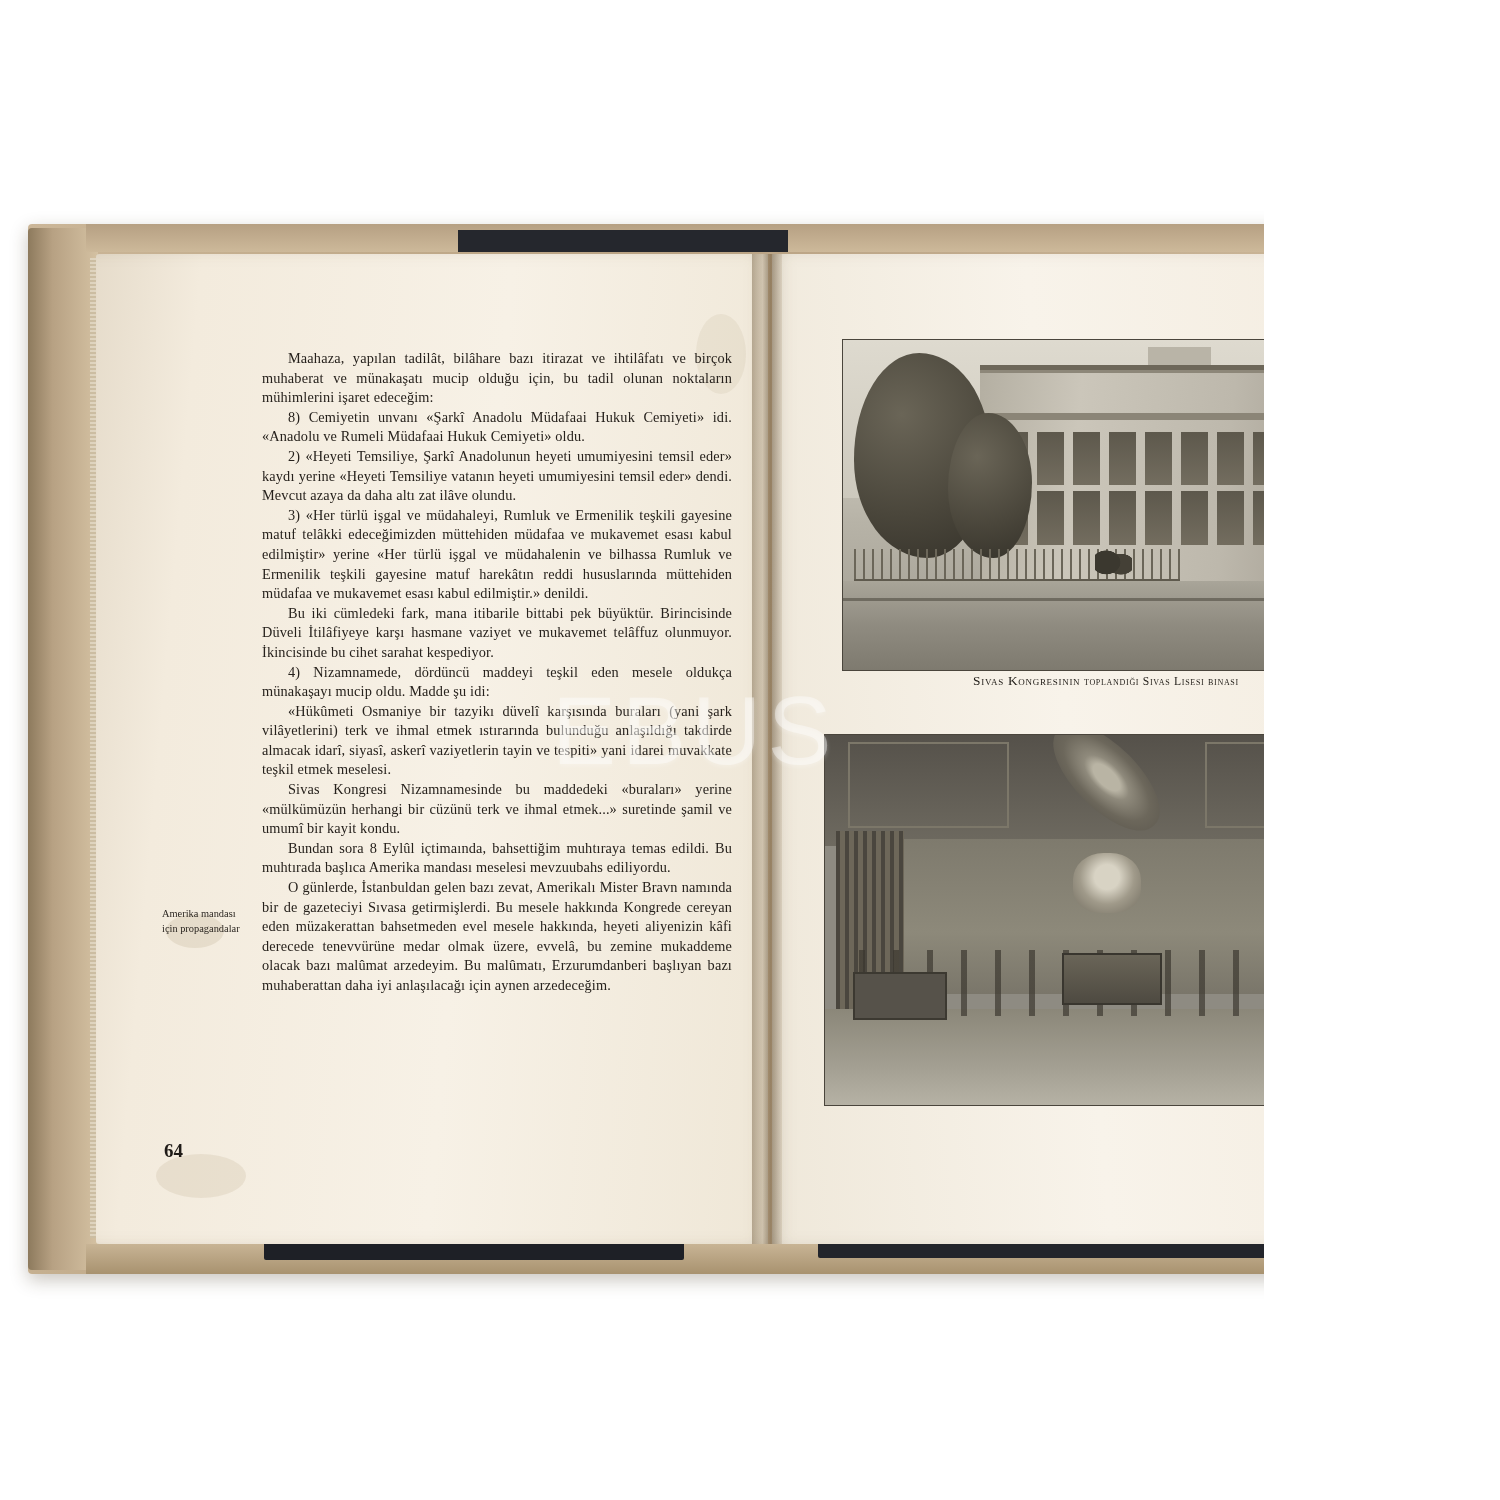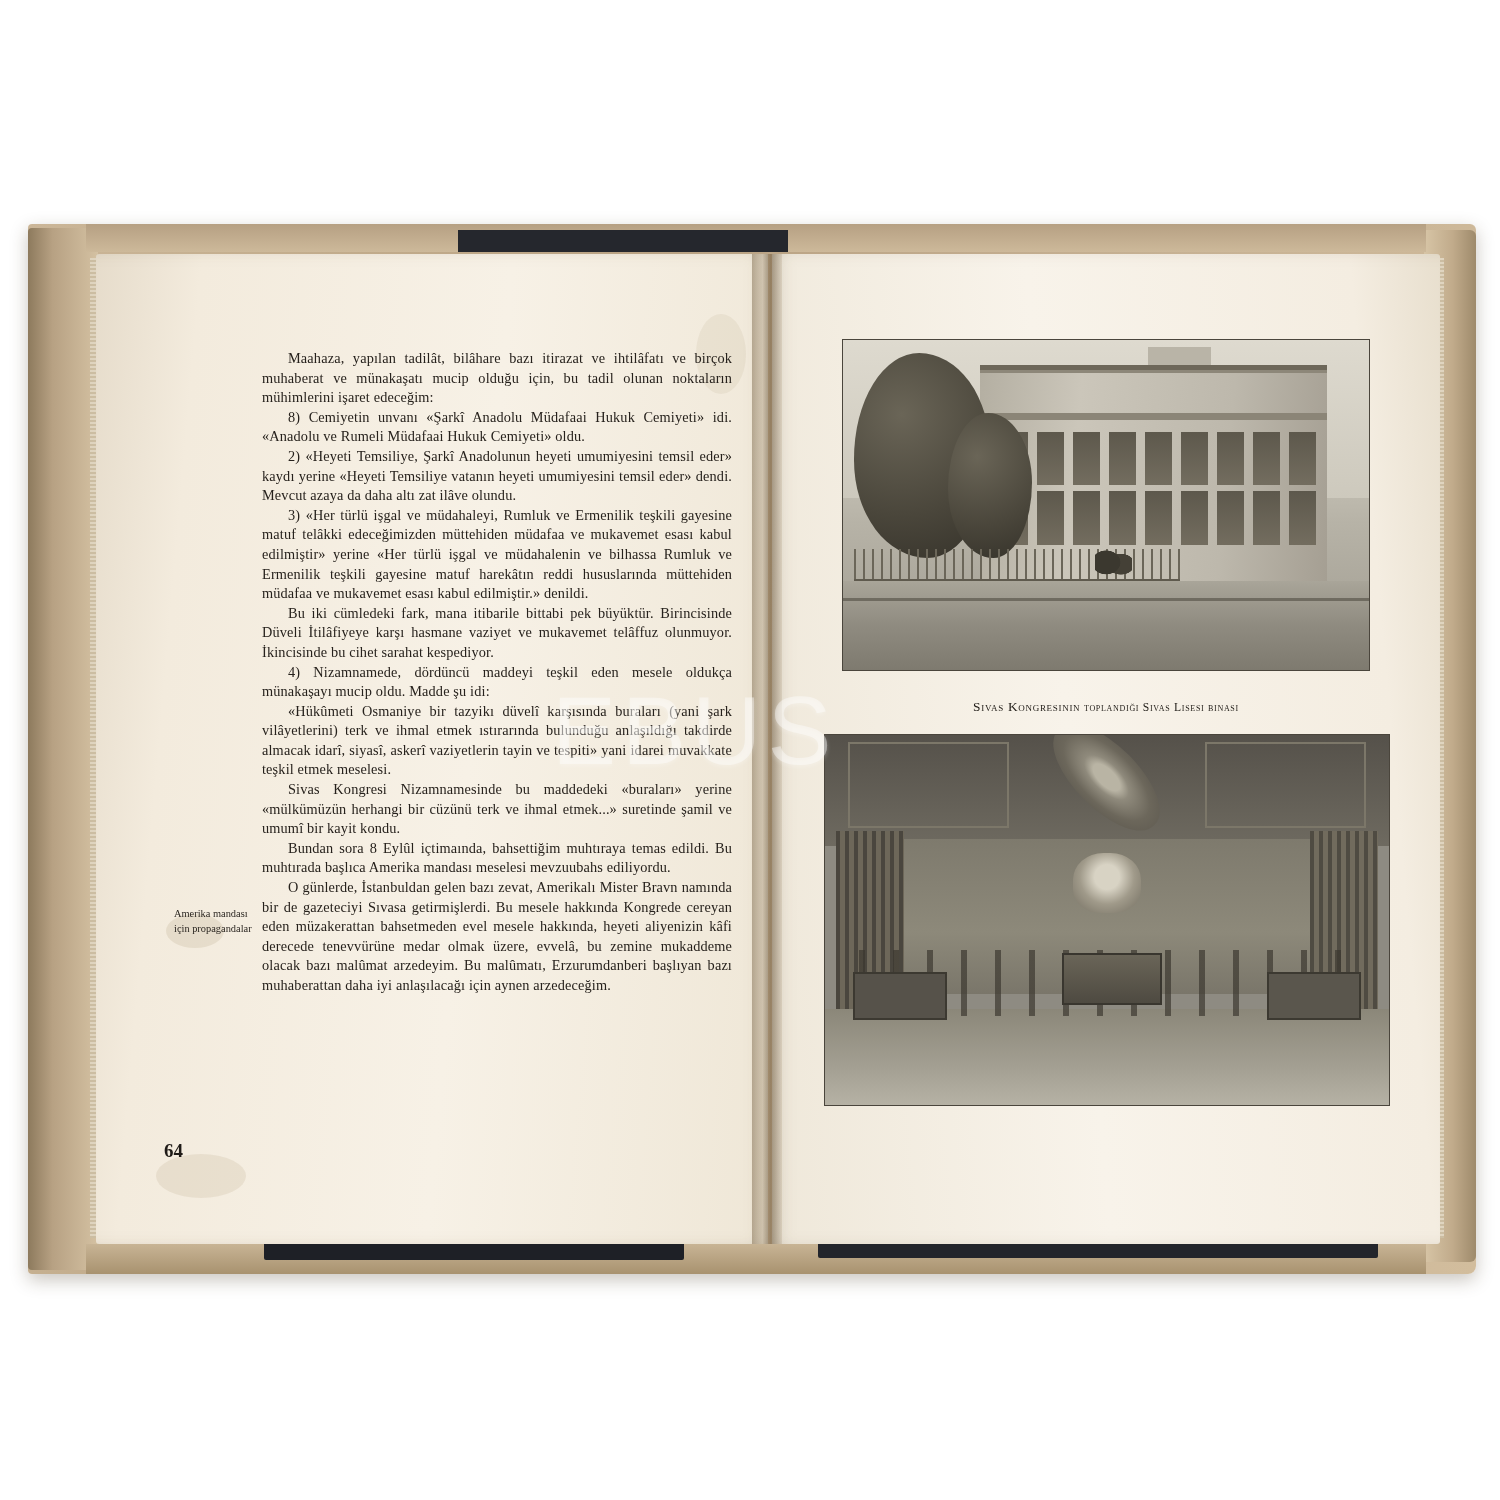--- a/index.html
+++ b/index.html
@@ -6,21 +6,21 @@
     margin: 0;
     padding: 0;
     width: 1500px;
     height: 1500px;
     background: #ffffff;
     font-family: "Liberation Serif", serif;
   }
 
   #stage {
     position: relative;
-    width: 1500px;
+    width: 1264px;
     height: 1500px;
     background: #ffffff;
     overflow: hidden;
   }
 
   
   .book {
     position: absolute;
     left: 28px;
     top: 224px;
@@ -186,21 +186,20 @@
   .marginal-note {
     position: absolute;
     left: 66px;
     top: 653px;
     width: 78px;
     font-family: "Liberation Serif", serif;
     font-size: 10.4px;
     line-height: 14.5px;
     color: #2b2621;
     text-align: left;
-    margin-left: 12px;
   }
 
   .folio {
     position: absolute;
     left: 68px;
     top: 862px;
     font-family: "Liberation Serif", serif;
     font-size: 19px;
     font-weight: bold;
     color: #1f1b17;
@@ -214,21 +213,21 @@
 
   .fig-frame {
     border: 1.5px solid #4a453c;
     padding: 0;
     background: #8e8b82;
     overflow: hidden;
     position: relative;
   }
 
   .fig-cap {
-    margin-top: 28px;
+    margin-top: 2px;
     text-align: center;
     font-family: "Liberation Serif", serif;
     font-size: 11.6px;
     letter-spacing: .7px;
     color: #24201b;
     font-variant: small-caps;
     white-space: nowrap;
   }
   .fig-cap .lead { font-size: 13.4px; }
 

